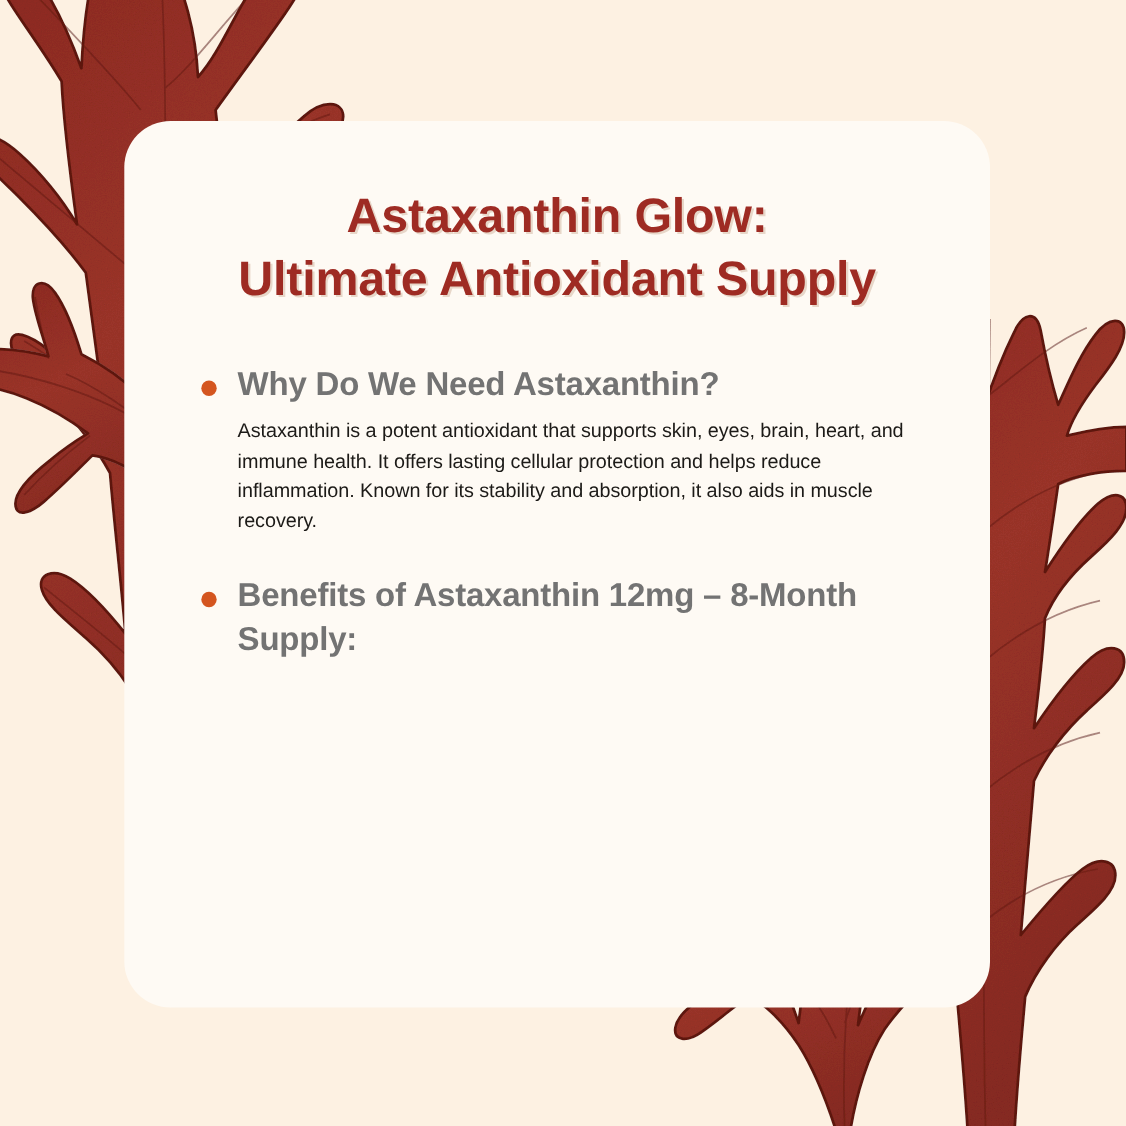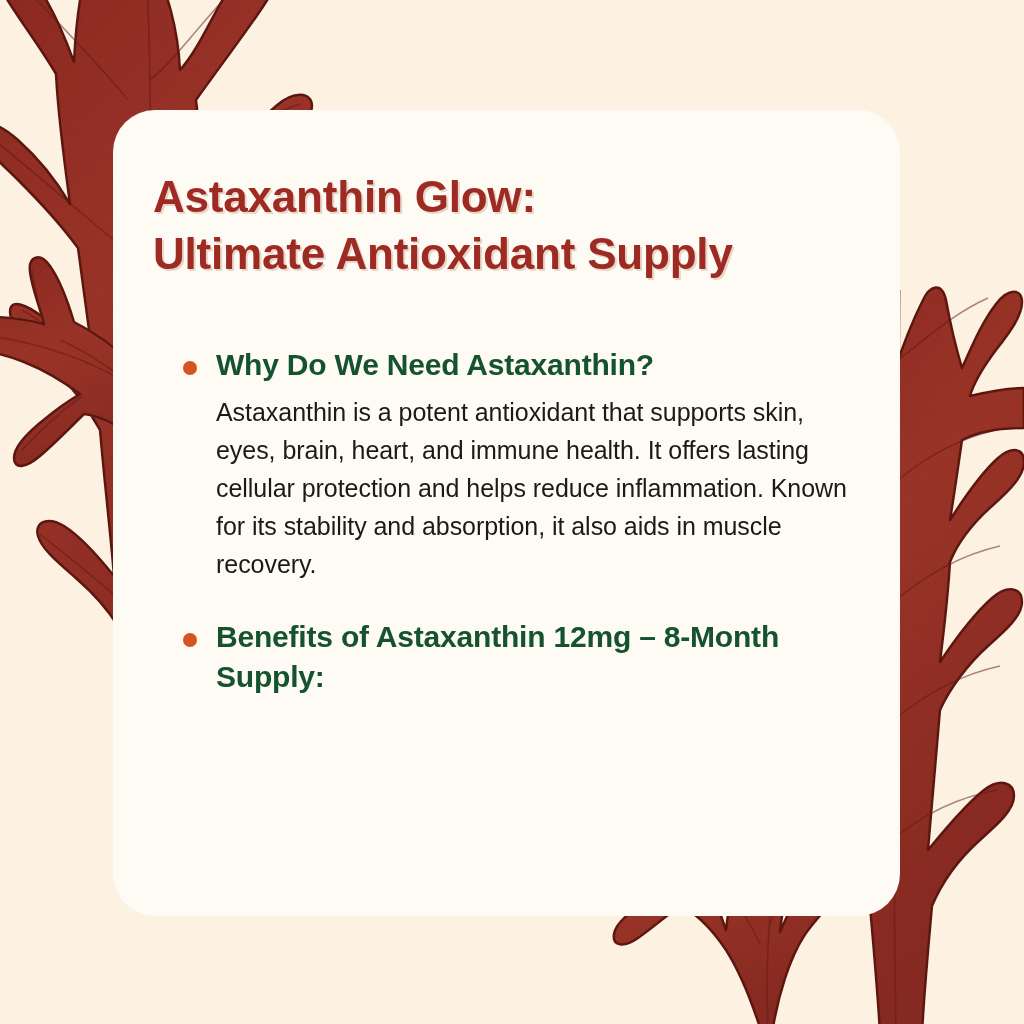--- a/index.html
+++ b/index.html
@@ -30,23 +30,23 @@
     left:113px; top:110px;
     width:787px; height:806px;
     background:#FEFAF4;
     border-radius:42px;
     z-index:2;
     padding:48px 40px 0 40px;
   }
 
   
   #title-block {
-    text-align:left;
+    text-align:center;
     margin-top:10px;
-    margin-bottom:63px;
+    margin-bottom:48px;
   }
   .title-line {
     font-size:44px;
     font-weight:bold;
     color:#9E2B23;
     letter-spacing:-0.2px;
     line-height:1.30;
     text-shadow:2px 2px 0 rgba(190,150,120,0.35);
     white-space:nowrap;
   }
@@ -65,28 +65,28 @@
     width:14px; height:14px;
     border-radius:50%;
     background:#D4551F;
     flex:0 0 14px;
     margin-top:16px;
     margin-right:19px;
   }
   .section-heading {
     font-size:30px;
     font-weight:bold;
-    color:#14532d;
+    color:#737373;
     line-height:1.33;
     letter-spacing:-0.2px;
   }
   .section-body {
     margin-left:33px;
     margin-top:8px;
-    font-size:25px;
+    font-size:18px;
     line-height:1.52;
     color:#1C1A17;
     letter-spacing:-0.05px;
     max-width:665px;
   }
 </style>
 </head>
 <body>
 
 <svg id="decor-layer" viewBox="0 0 1024 1024">

